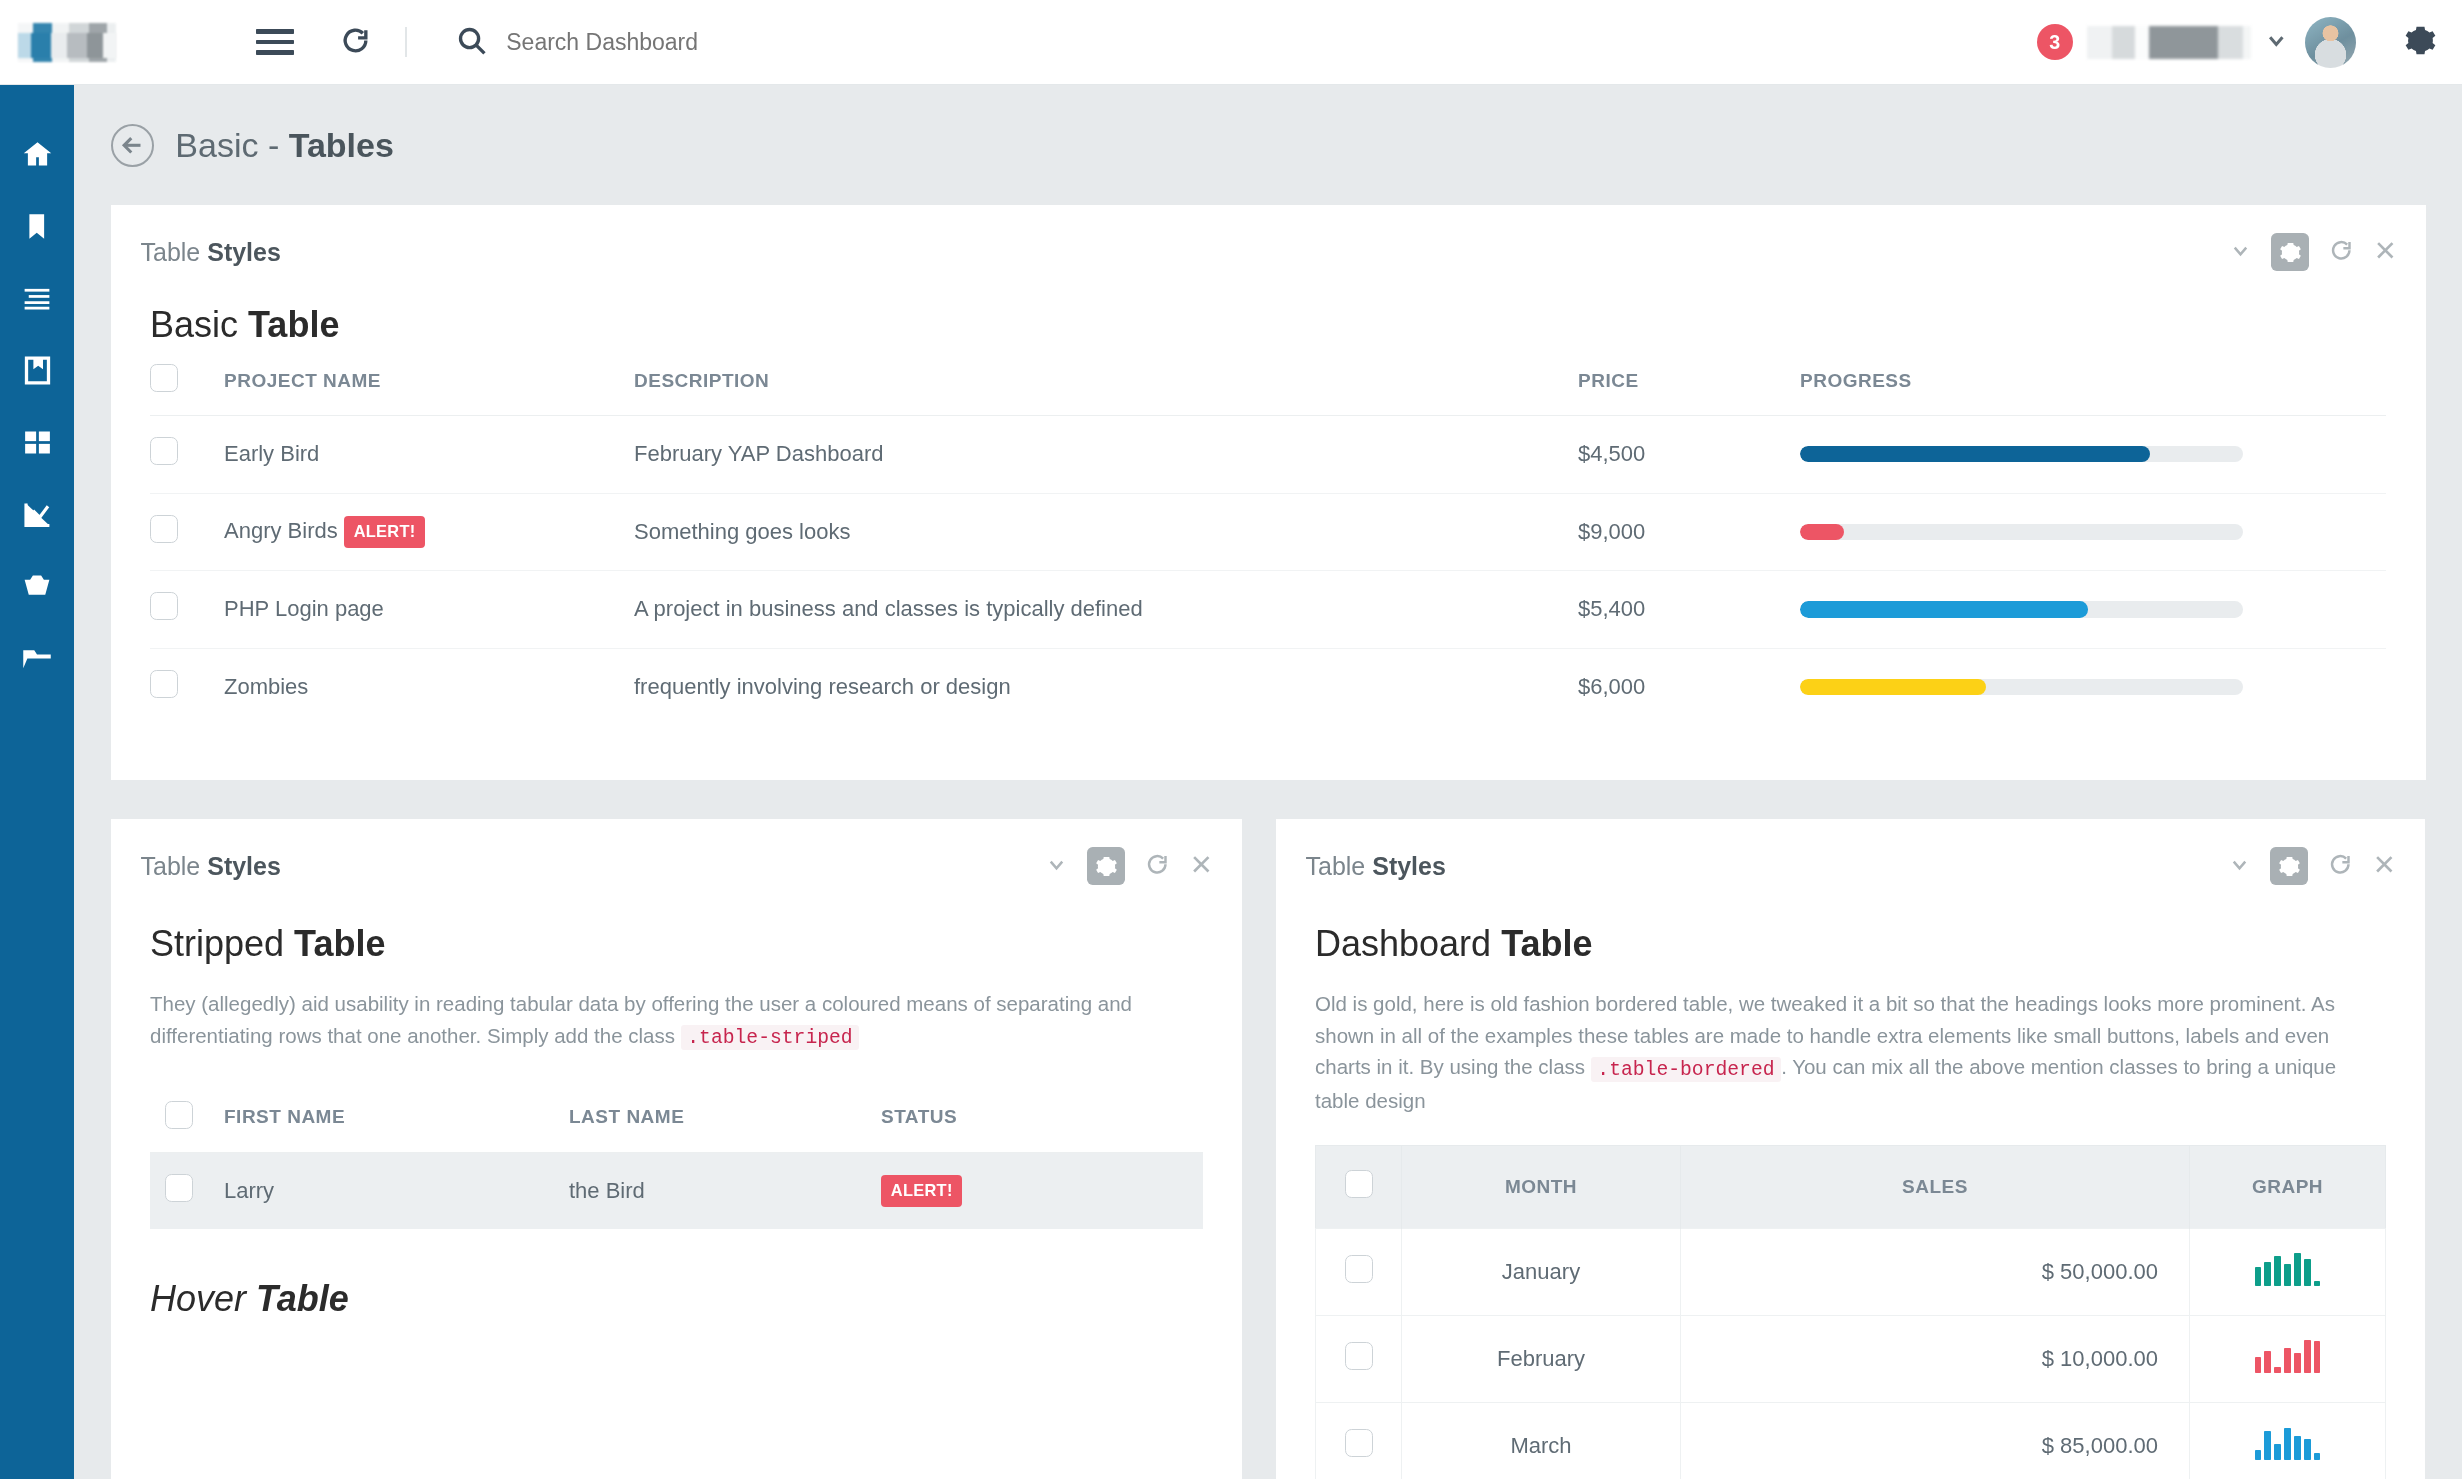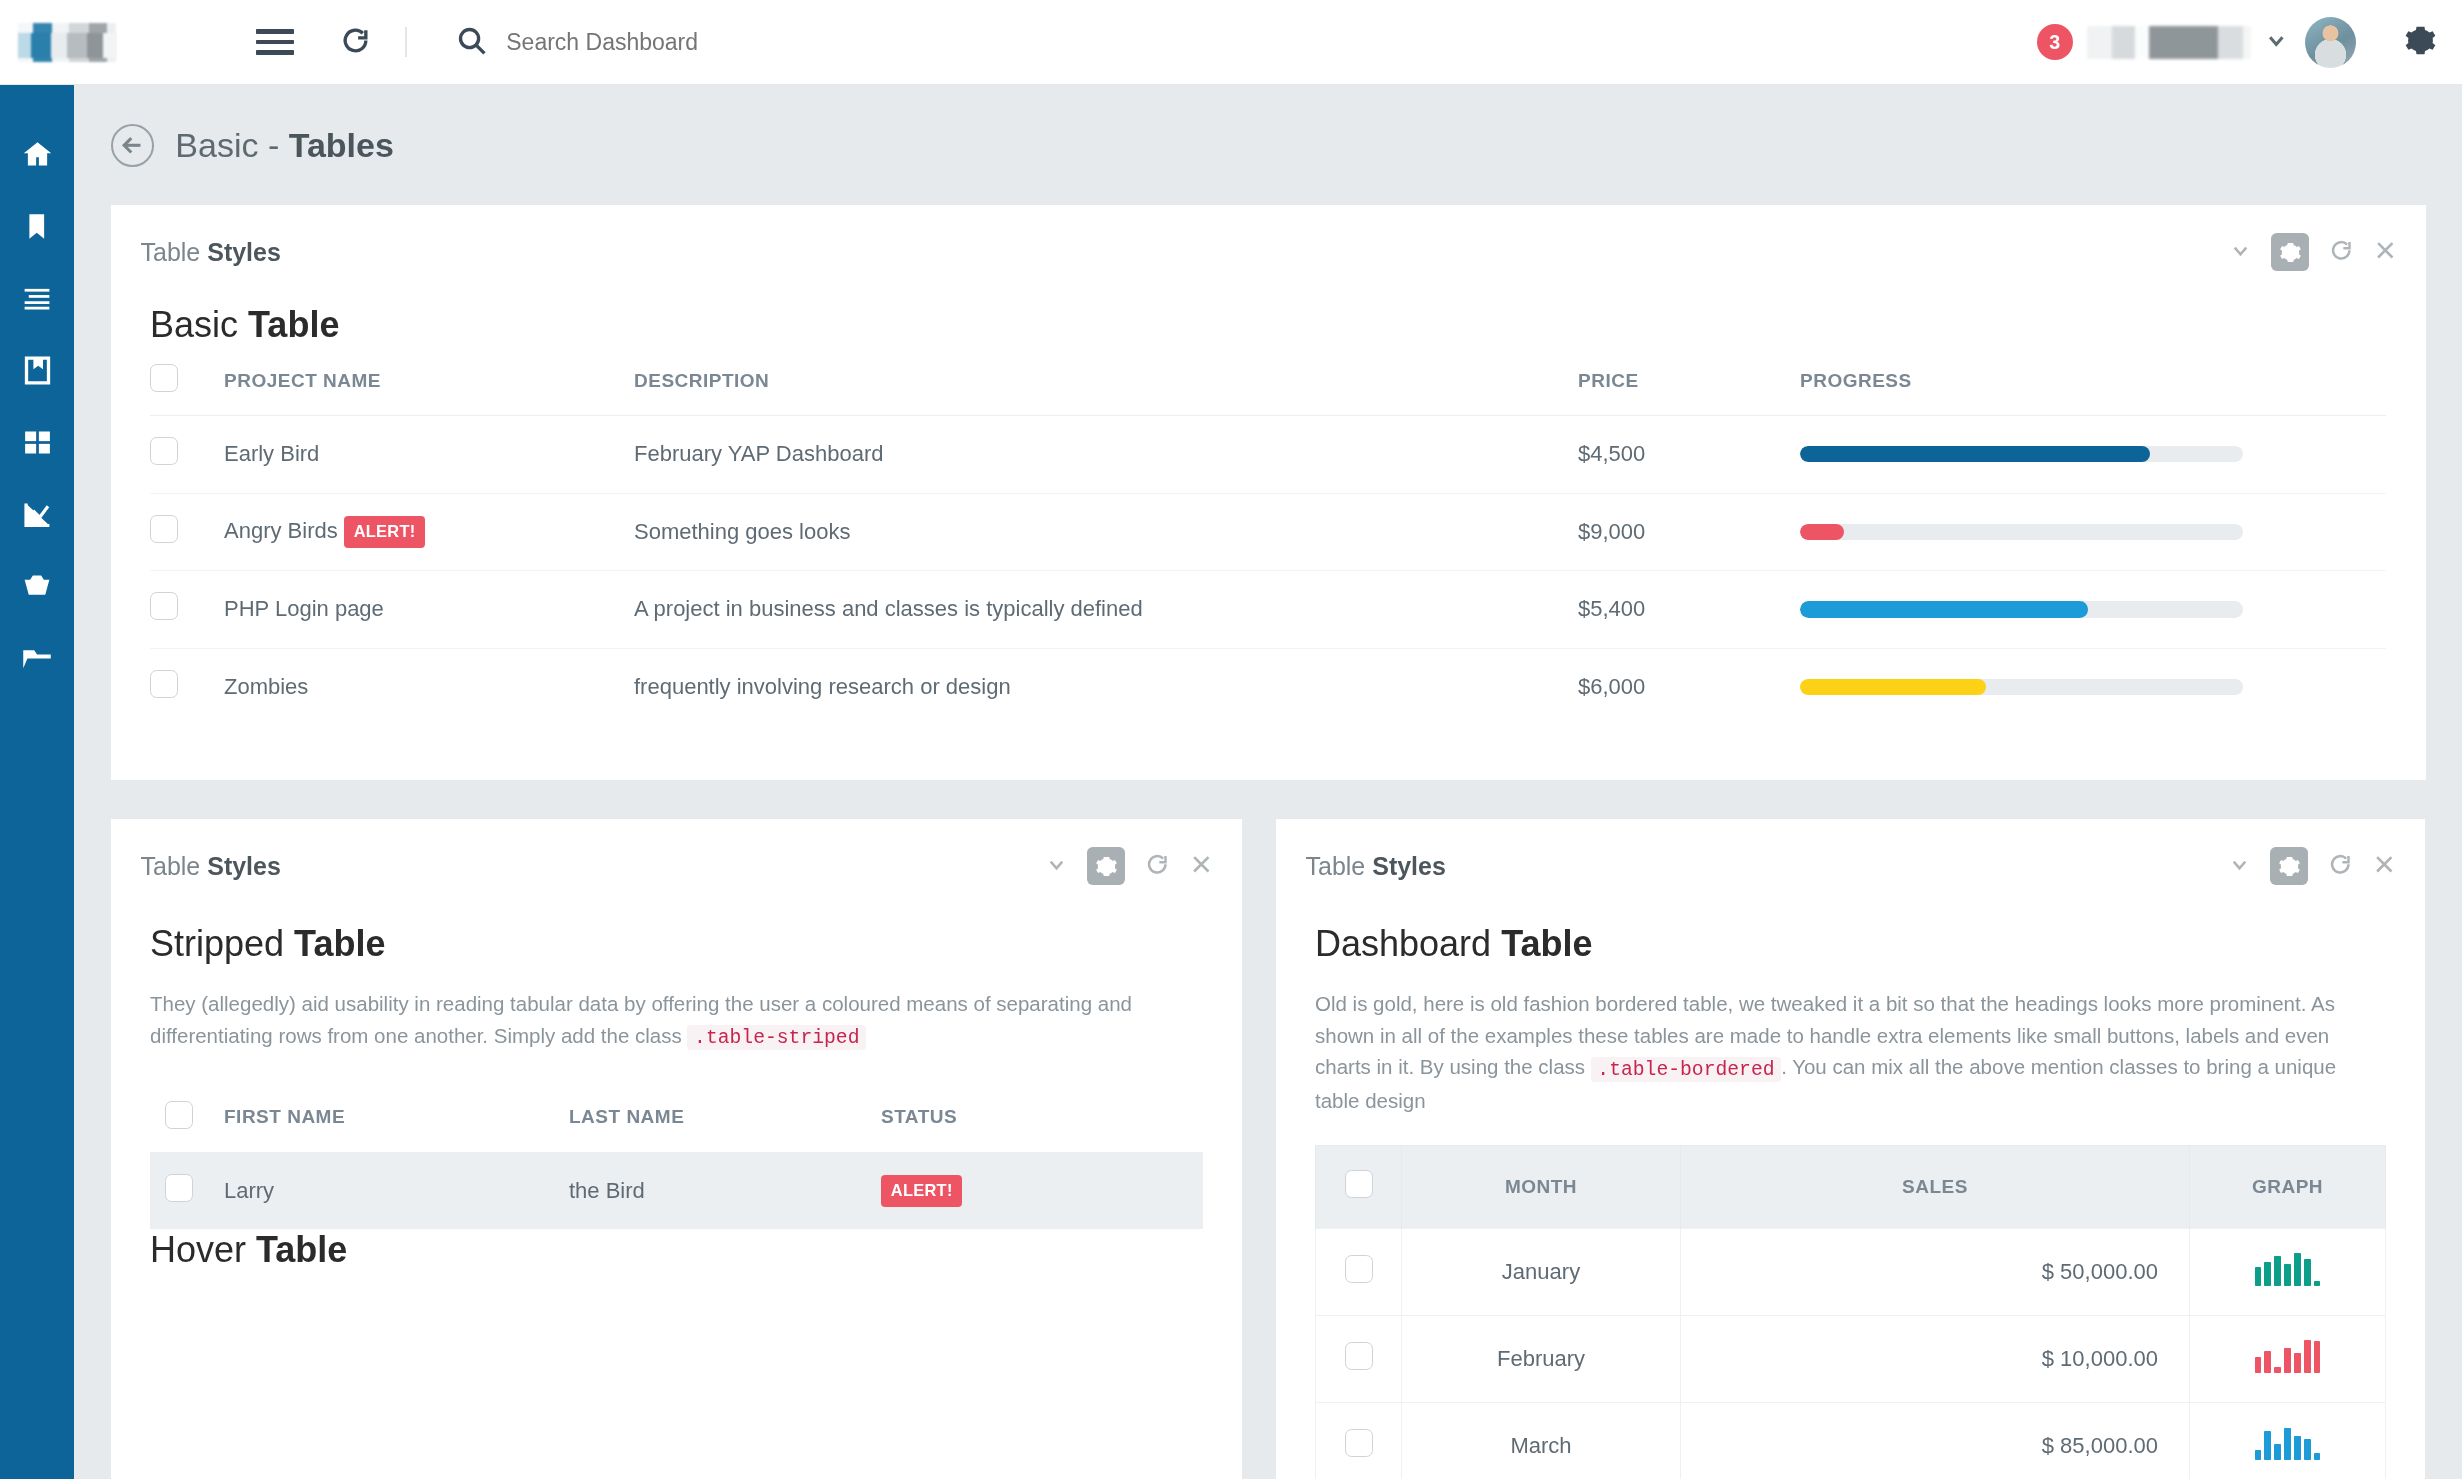--- a/index.html
+++ b/index.html
@@ -406,21 +406,21 @@
               </svg>
           </div>
         </div>
       </div>
 
       <div class="panel-body">
         <div class="sec-title" style="margin-top:9.8px;">
           <span>Stripped </span><b>Table</b>
         </div>
         <p class="sec-desc" style="margin-top:23px;">
-          <span>They (allegedly) aid usability in reading tabular data by offering the user a coloured means of separating and differentiating rows from one another. Simply add the class </span><code class="cls">.table-striped</code>
+          <span>They (allegedly) aid usability in reading tabular data by offering the user a coloured means of separating and differentiating rows that one another. Simply add the class </span><code class="cls">.table-striped</code>
         </p>
 
         <table id="strip-table" style="margin-top:29.5px;">
           <thead>
             <tr>
               <th style="width:74px;padding-left:14.8px;">
                 <span class="cb"></span>
               </th>
               <th style="width:345px;">FIRST NAME</th>
               <th style="width:312px;">LAST NAME</th>
@@ -430,21 +430,21 @@
           <tbody>
               <tr class="odd">
                 <td style="padding-left:14.8px;"><span class="cb"></span></td>
                 <td><span>Larry</span></td>
                 <td>the Bird</td>
                 <td><span class="lbl lbl-danger">ALERT!</span></td>
               </tr>
             </tbody>
         </table>
 
-        <div class="sec-title" style="">
+        <div class="sec-title" style="margin-top:49px;font-style:italic;">
           <span>Hover </span><b>Table</b>
         </div>
 
       </div>
     </div>
 
     <div class="panel col-right">
       <div class="panel-head">
         <div class="panel-title">
           <span>Table </span><b>Styles</b>

